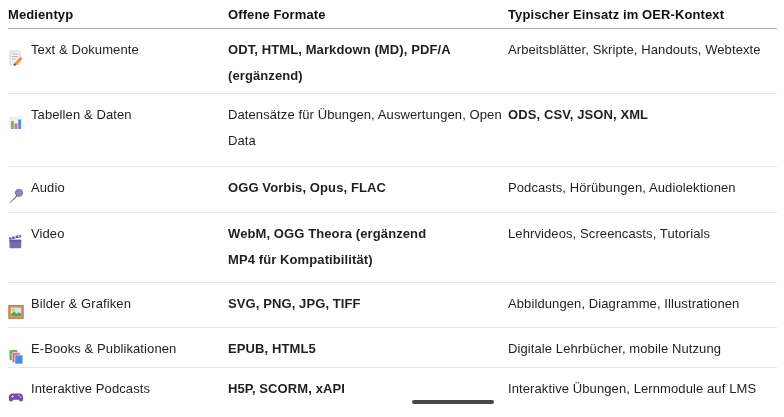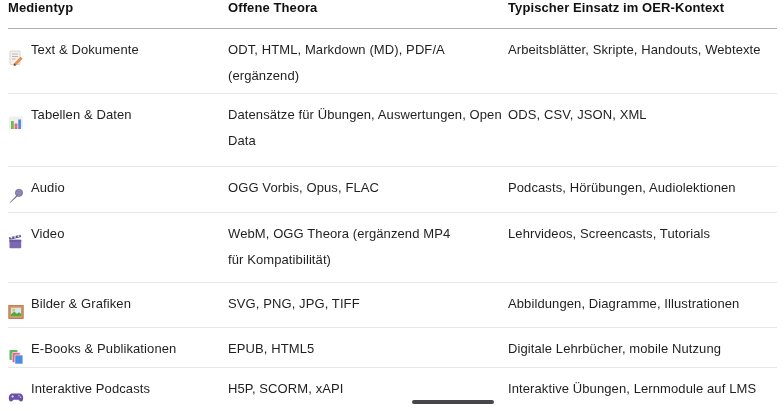--- a/index.html
+++ b/index.html
@@ -20,20 +20,21 @@
     margin: 0 7px 0 8px;
   }
   .thead {
     height: 29px;
     border-bottom: 1px solid #b2b0ae;
   }
   .th {
     font-size: 13px;
     font-weight: 700;
     color: #111111;
+    padding-top: 7px;
     line-height: 16px;
     letter-spacing: 0.1px;
   }
   .trow {
     border-bottom: 1px solid #e9e7e5;
     overflow: hidden;
   }
   .trow:nth-child(2) { height: 65px; }
   .trow:nth-child(3) { height: 73px; }
   .trow:nth-child(4) { height: 46px; }
@@ -41,21 +42,21 @@
   .trow:nth-child(6) { height: 45px; }
   .trow:nth-child(7) { height: 40px; }
   .trow:nth-child(8) { height: 49px; border-bottom: none; }
   .td {
     font-size: 13px;
     line-height: 26px;
     padding-top: 8px;
     color: #1f1f1f;
     letter-spacing: 0.1px;
   }
-  .td.formats { padding-right: 55px; }
+  .td.formats { padding-right: 55px; font-weight: bold; }
   .td.usage   { padding-right: 2px; }
   .mediacell { display: flex; align-items: flex-start; }
   .icon {
     width: 16px; height: 16px;
     margin: 13px 7px 0 0;
     flex: 0 0 16px;
   }
   .trow:nth-child(7) .icon, .trow:nth-child(4) .icon { margin-top: 13px; }
   .icon svg { display: block; width: 16px; height: 16px; }
   .scroll-thumb {
@@ -66,21 +67,21 @@
     border-radius: 2px;
   }
 </style>
 </head>
 <body>
 
 <div class="table">
 
   <div class="thead">
     <div class="th">Medientyp</div>
-    <div class="th">Offene Theora</div>
+    <div class="th">Offene Formate</div>
     <div class="th">Typischer Einsatz im OER-Kontext</div>
   </div>
 
   <div class="trow">
     <div class="td mediacell">
       <span class="icon">
         <svg viewBox="0 0 16 16">
           <rect x="2" y="1" width="10" height="13.5" rx="0.8" fill="#f4f2f0" stroke="#cfccc8" stroke-width="0.8"></rect>
           <line x1="4" y1="4" x2="10" y2="4" stroke="#b9b6b2" stroke-width="1"></line>
           <line x1="4" y1="6.5" x2="10" y2="6.5" stroke="#b9b6b2" stroke-width="1"></line>

